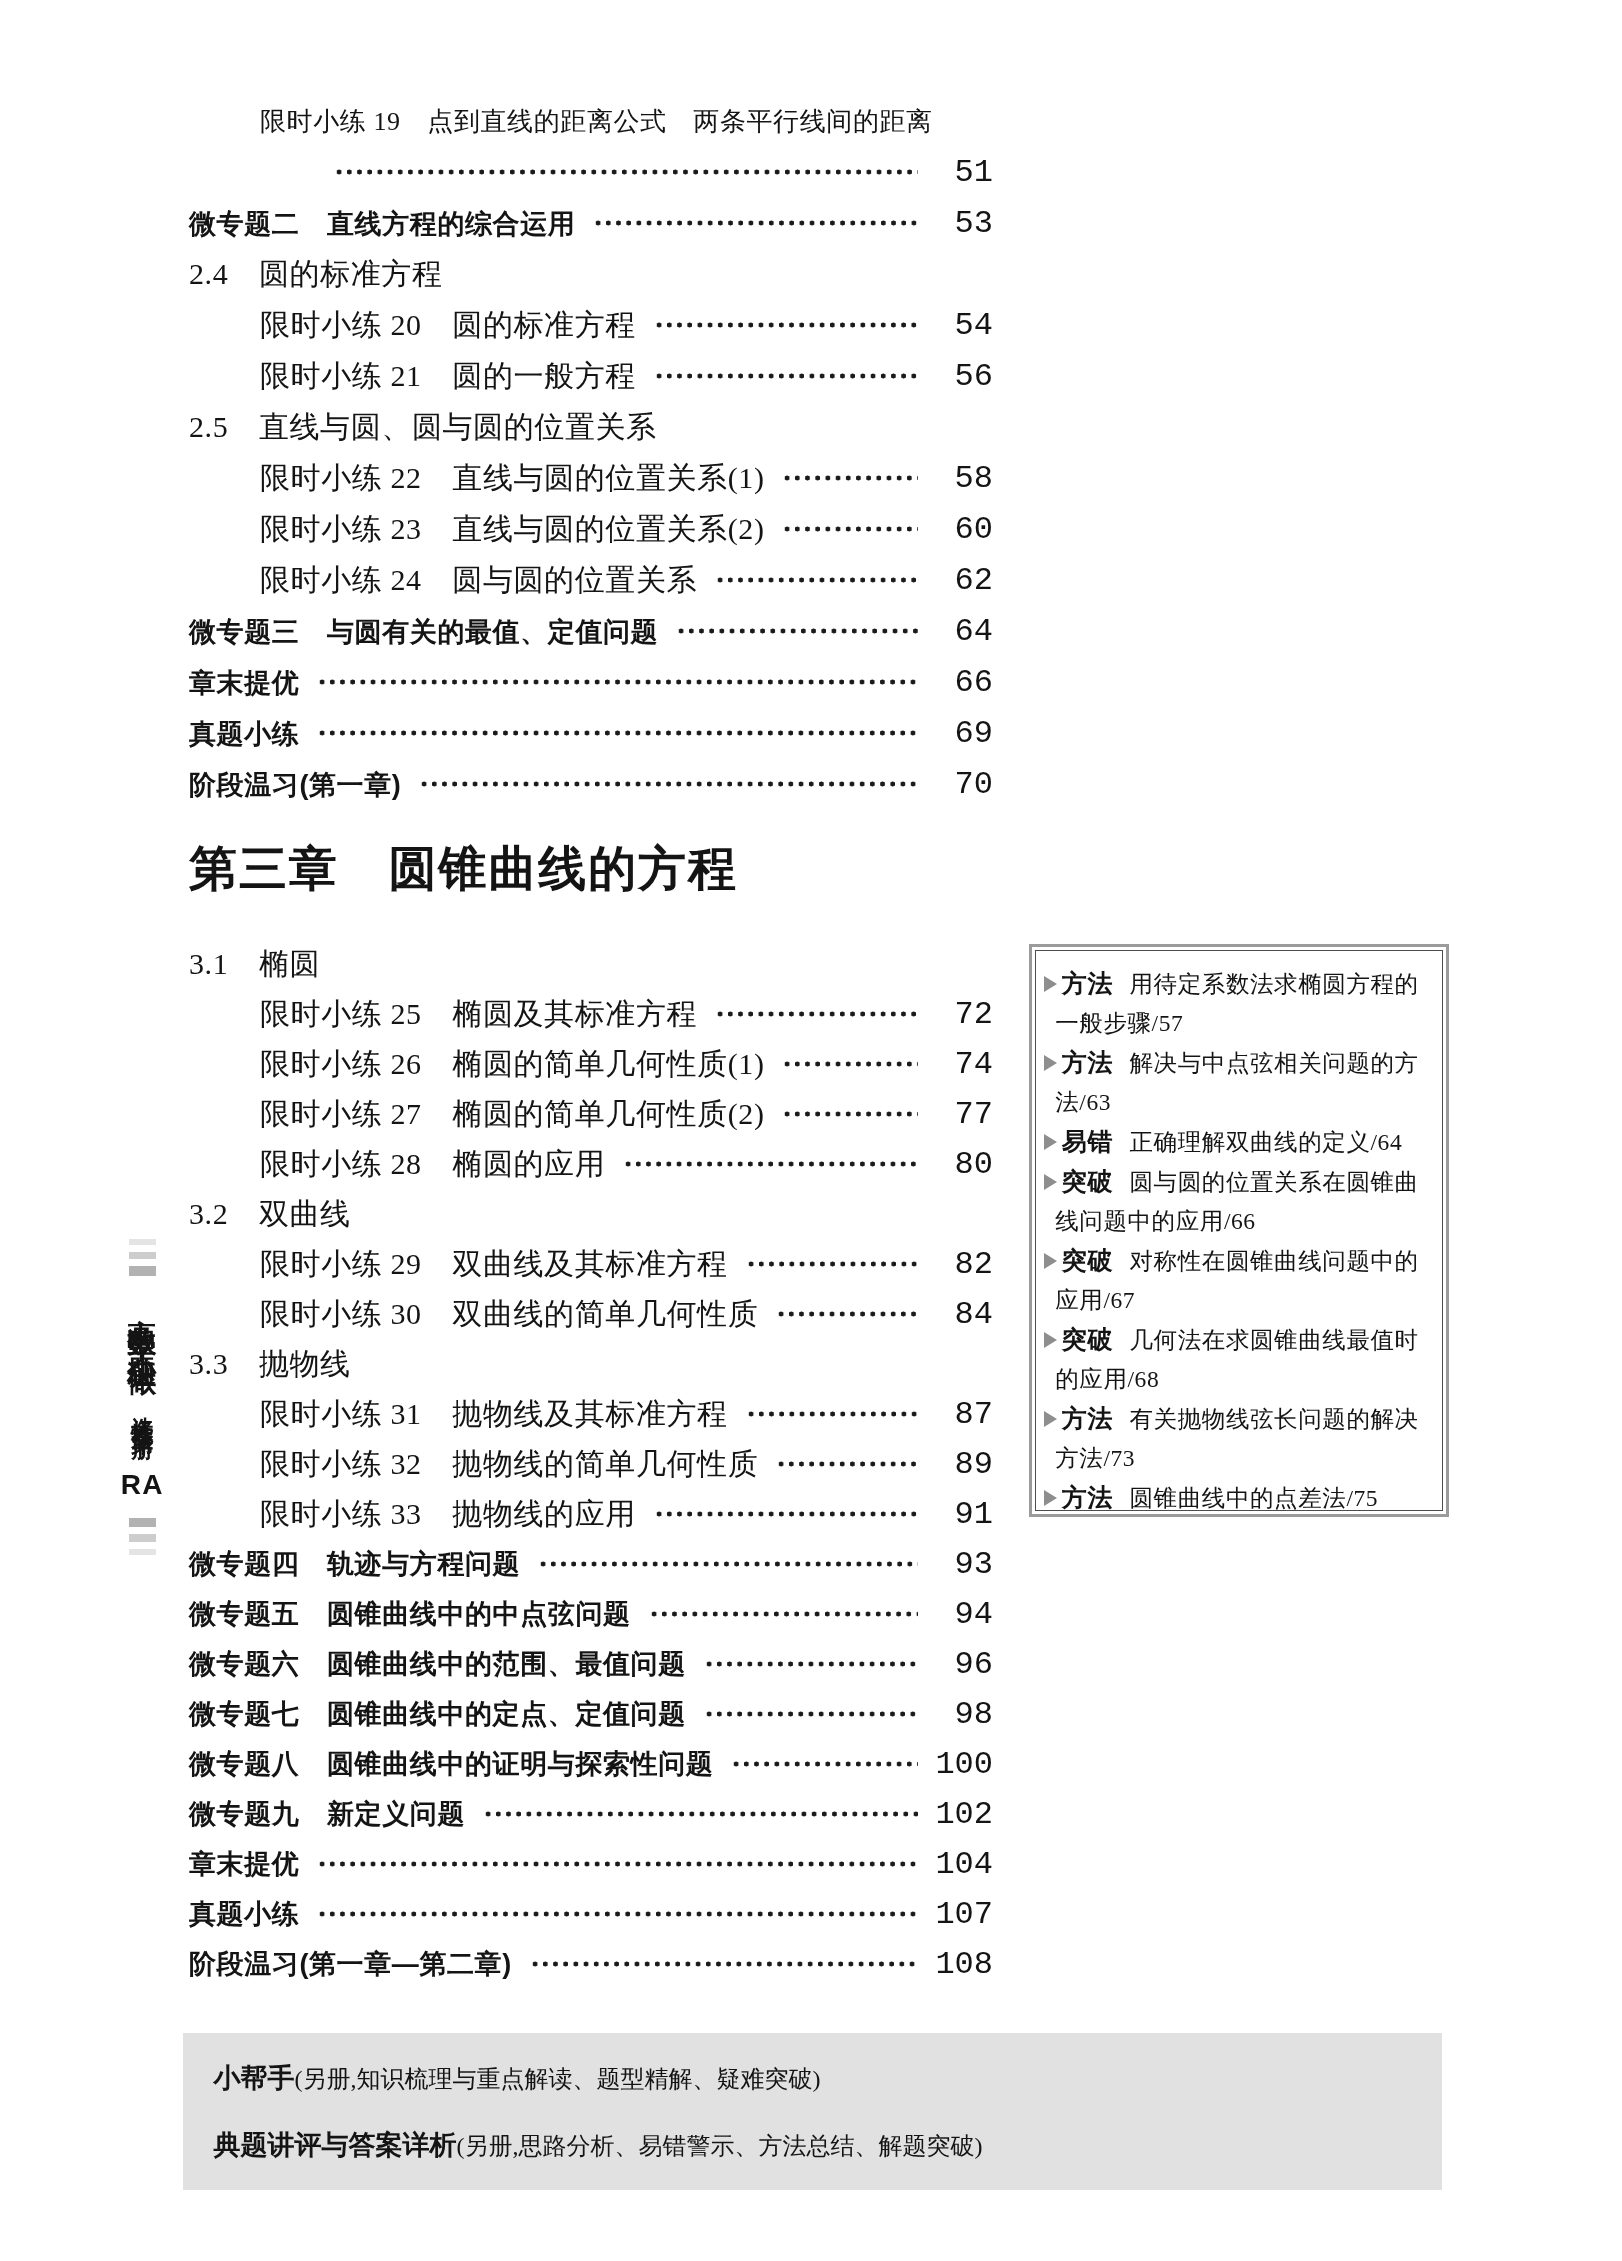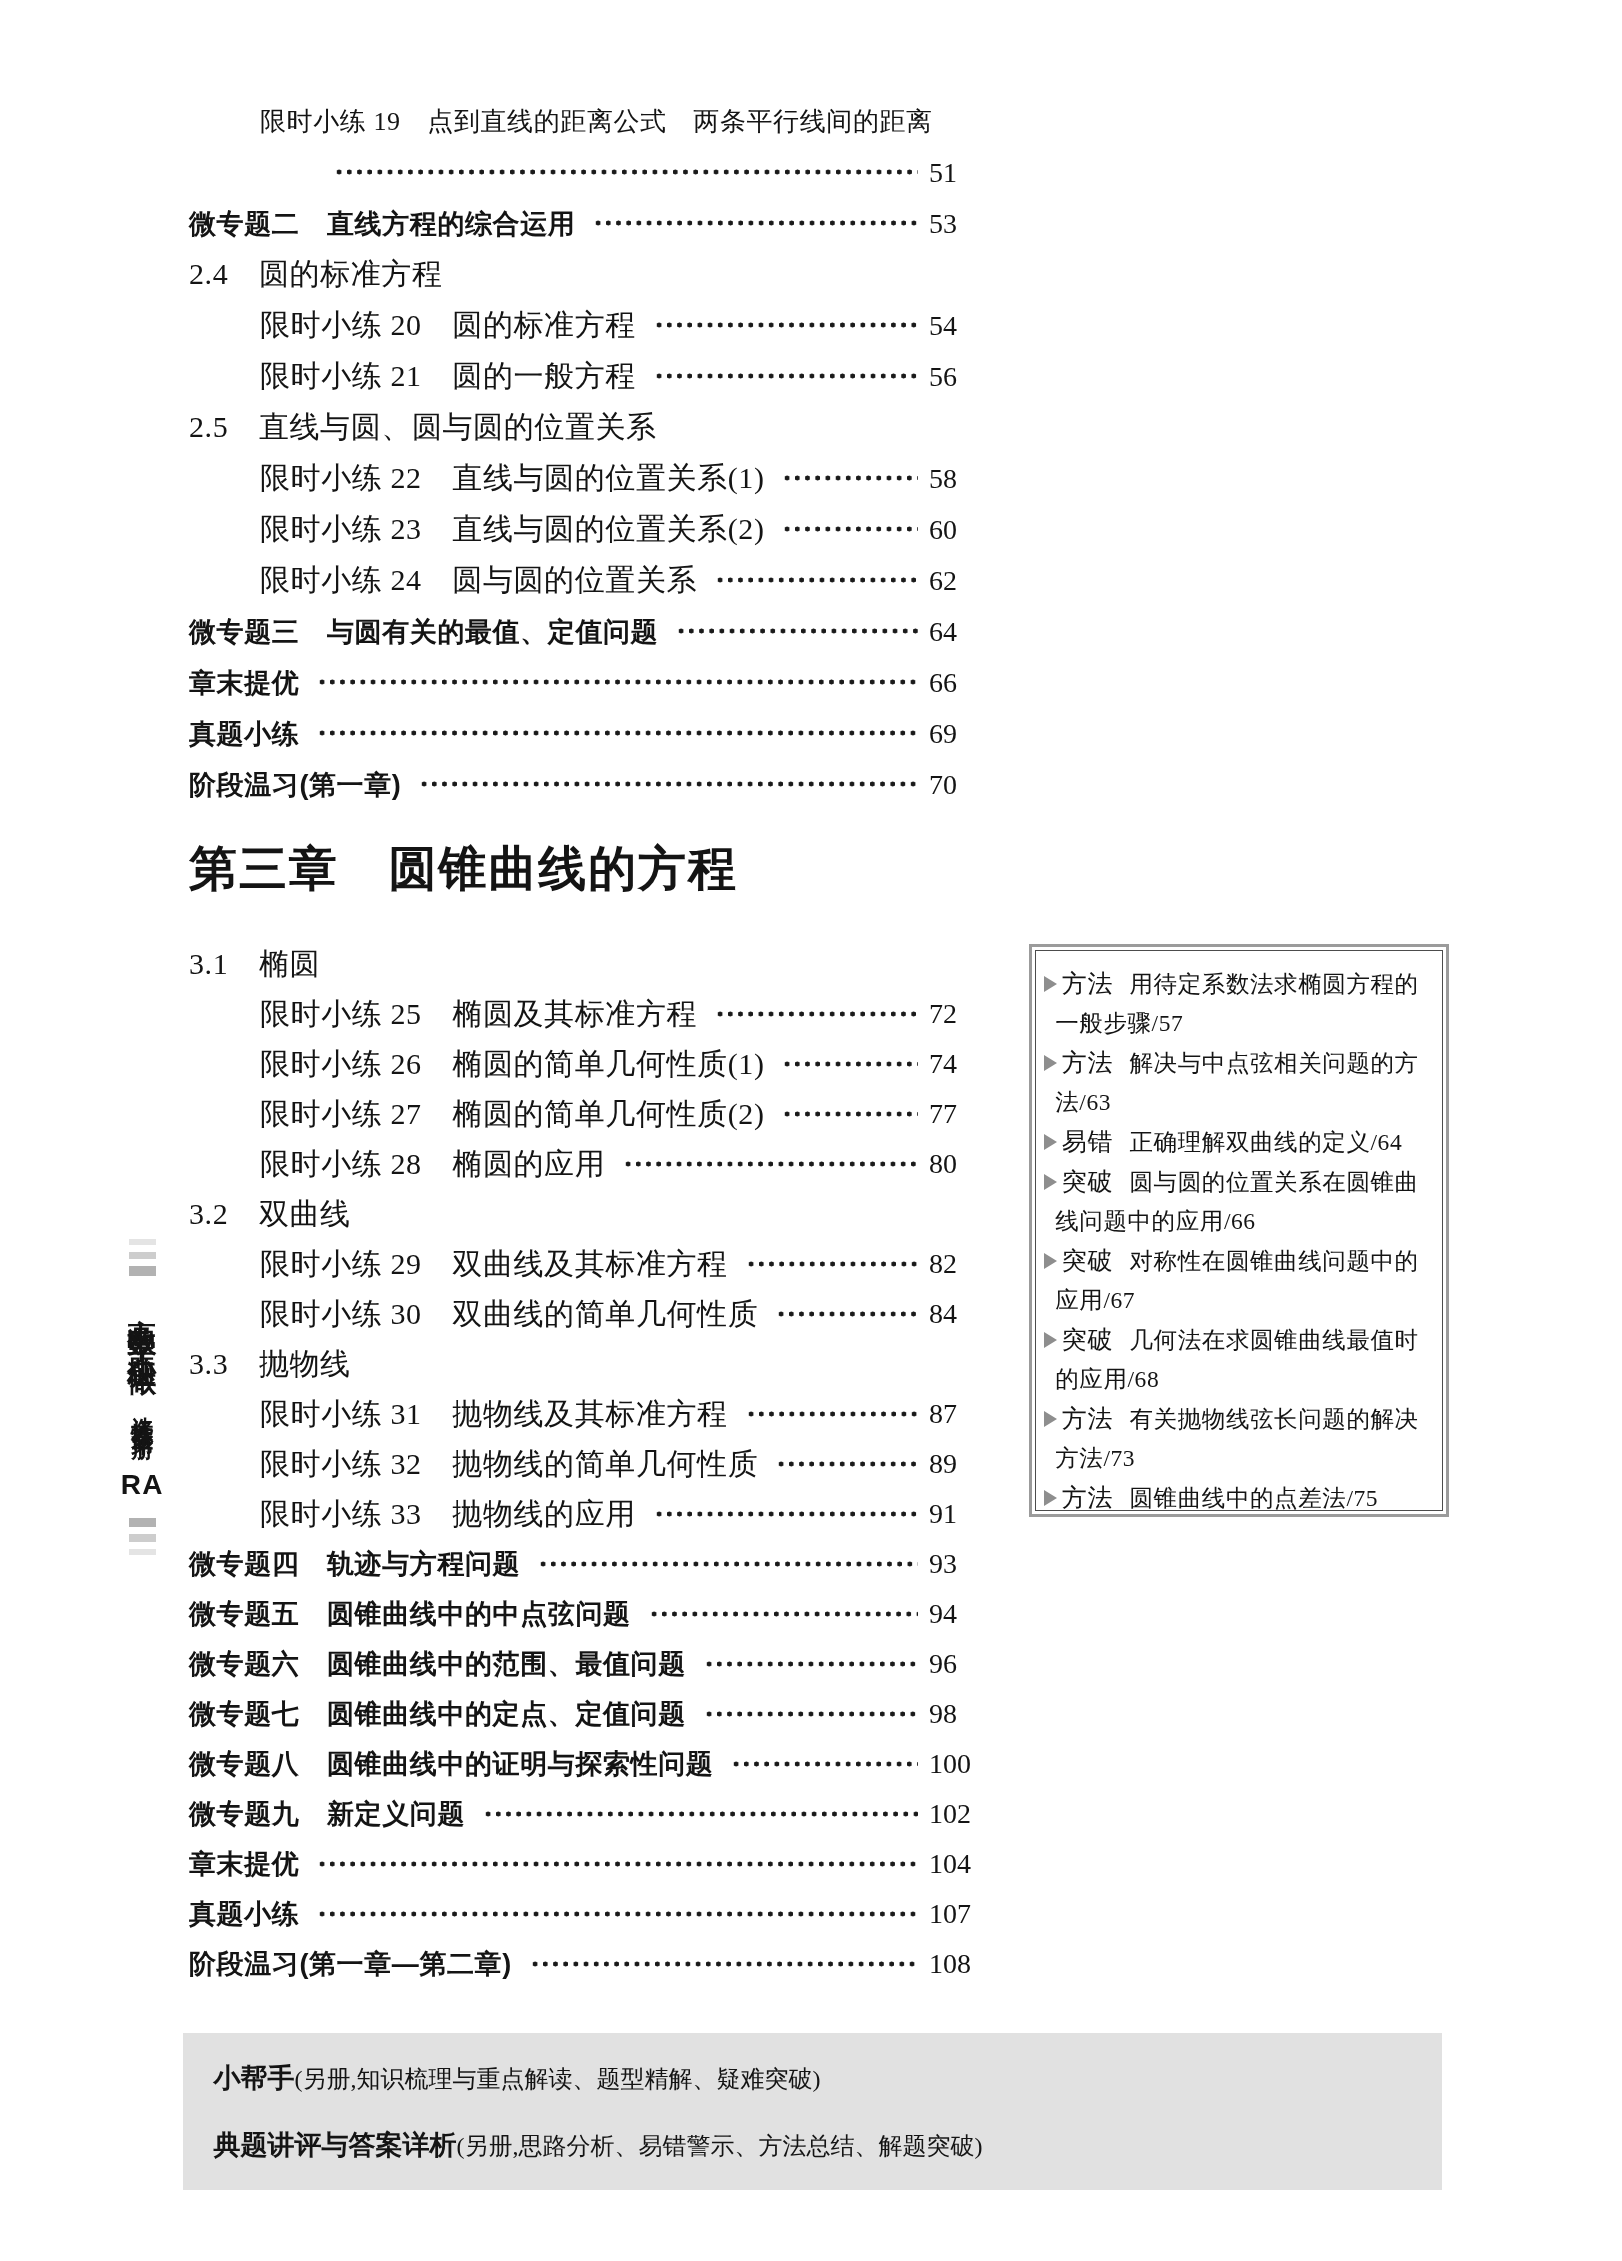--- a/index.html
+++ b/index.html
@@ -20,22 +20,22 @@
     font-family:"Liberation Sans","DejaVu Sans",sans-serif;font-weight:700;font-size:27px;
   }
   .toc-line1{display:flex;align-items:center;height:51px;font-size:26px;white-space:pre;letter-spacing:0.6px;padding-left:71px;}
   .indent-leader{padding-left:127px;}
   .leader{
     flex:1;height:50px;margin:0 11.5px 0 18px;
     background-image:radial-gradient(circle,#1a1a1a 2.3px,transparent 2.8px);
     background-size:10.2px 10.2px;background-repeat:repeat-x;background-position:left center;
   }
   .toc-page{
-    width:64px;text-align:left;font-size:28px;
-    font-family:Liberation Serif, serif;
+    width:64px;text-align:right;font-size:32px;
+    font-family:Liberation Mono, monospace;
   }
   .chapter-heading{
     font-family:"Liberation Sans","DejaVu Sans",sans-serif;font-weight:700;
     font-size:48px;text-align:left;margin:27px 0 38px;letter-spacing:1.9px;white-space:pre;
   }
 
   
   .tips{
     position:absolute;left:1029px;top:944px;width:420px;height:573px;
     border:3.2px solid #9b9b9b;padding:3.2px;box-sizing:border-box;background:#ffffff;
@@ -44,21 +44,21 @@
     border:1.3px solid #4c4c4c;height:100%;box-sizing:border-box;
     padding:12.7px 11.5px 6.4px 19px;overflow:hidden;
   }
   .tip{font-size:23.5px;line-height:39px;position:relative;letter-spacing:0.6px;}
   .tri{
     display:inline-block;width:0;height:0;
     border-left:13.4px solid #8e8e8e;border-top:8.3px solid transparent;border-bottom:8.3px solid transparent;
     margin-left:-11.5px;margin-right:5.1px;
   }
   .tag{
-    font-family:"Liberation Sans","DejaVu Sans",sans-serif;font-weight:400;
+    font-family:"Liberation Sans","DejaVu Sans",sans-serif;font-weight:700;
     font-size:25px;margin-right:16.5px;
   }
 
   
   .spine{position:absolute;left:127px;top:1239px;width:30.5px;display:flex;flex-direction:column;align-items:center;}
   .bars{width:27px;}
   .bars i{display:block;width:27px;}
   .bars.top .b1{height:5.7px;background:#e4e4e4;margin-bottom:7px;}
   .bars.top .b2{height:7.6px;background:#cdcdcd;margin-bottom:7px;}
   .bars.top .b3{height:9.5px;background:#b2b2b2;}

